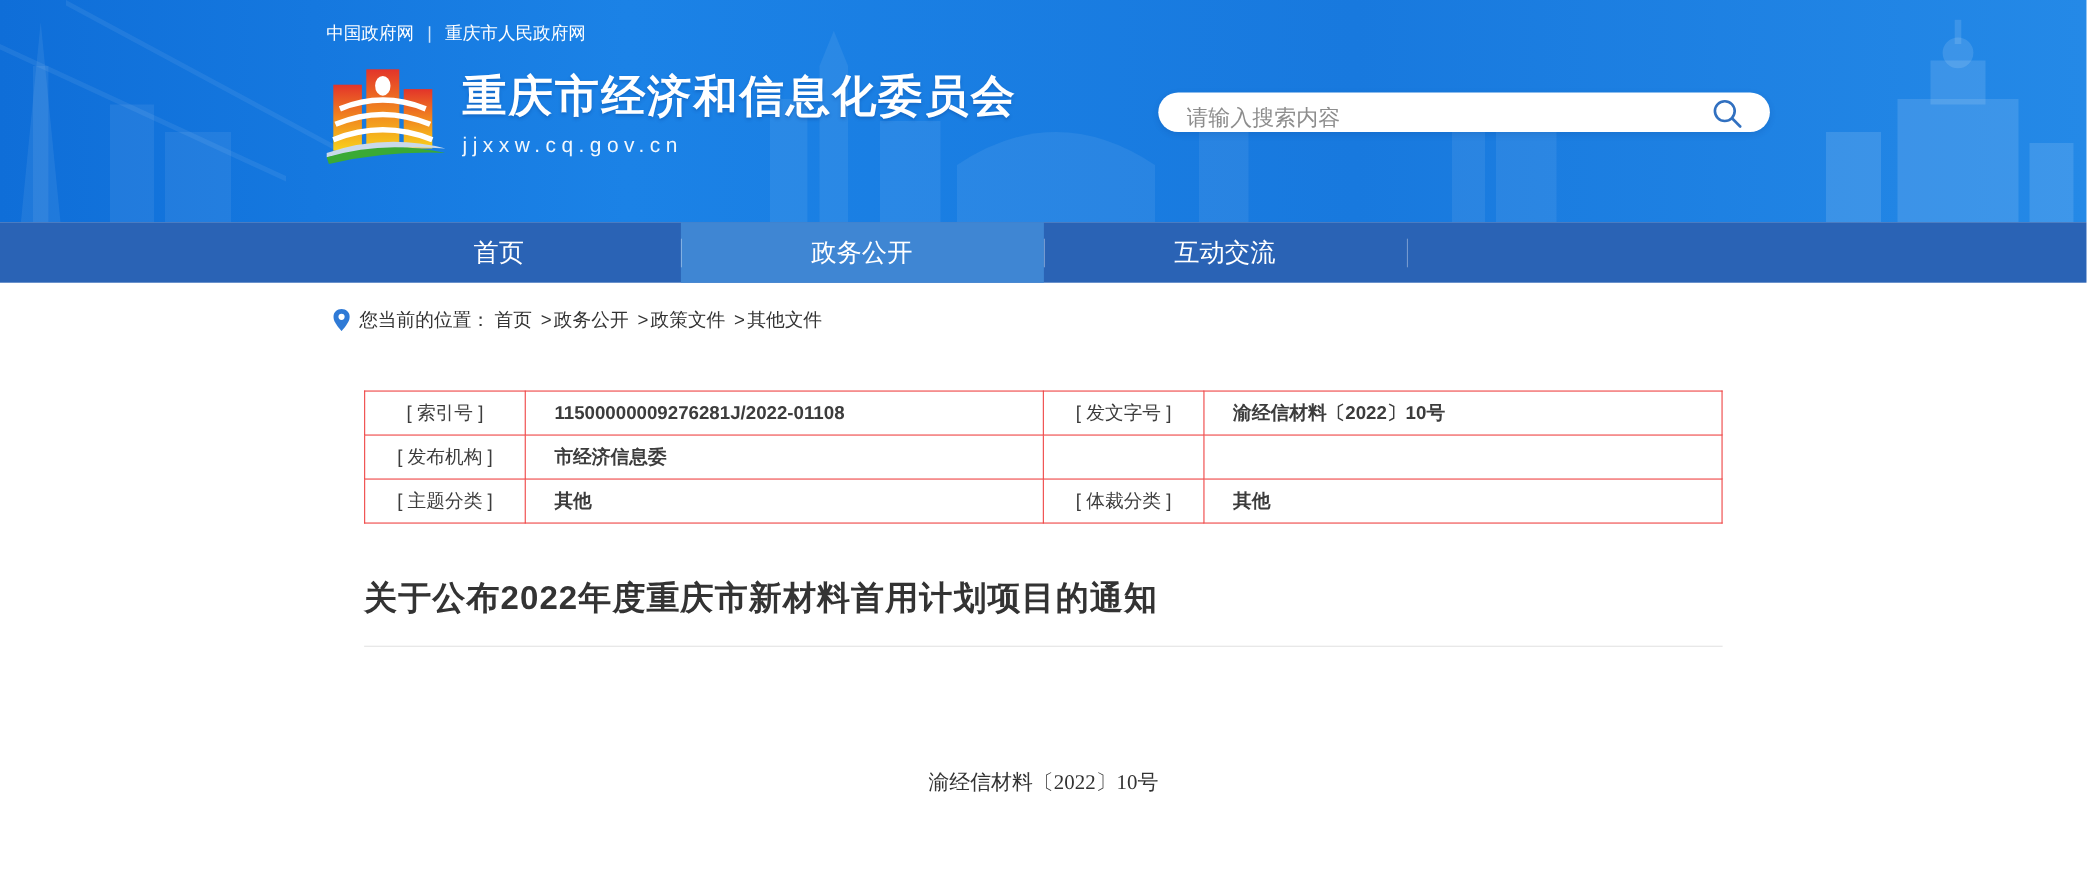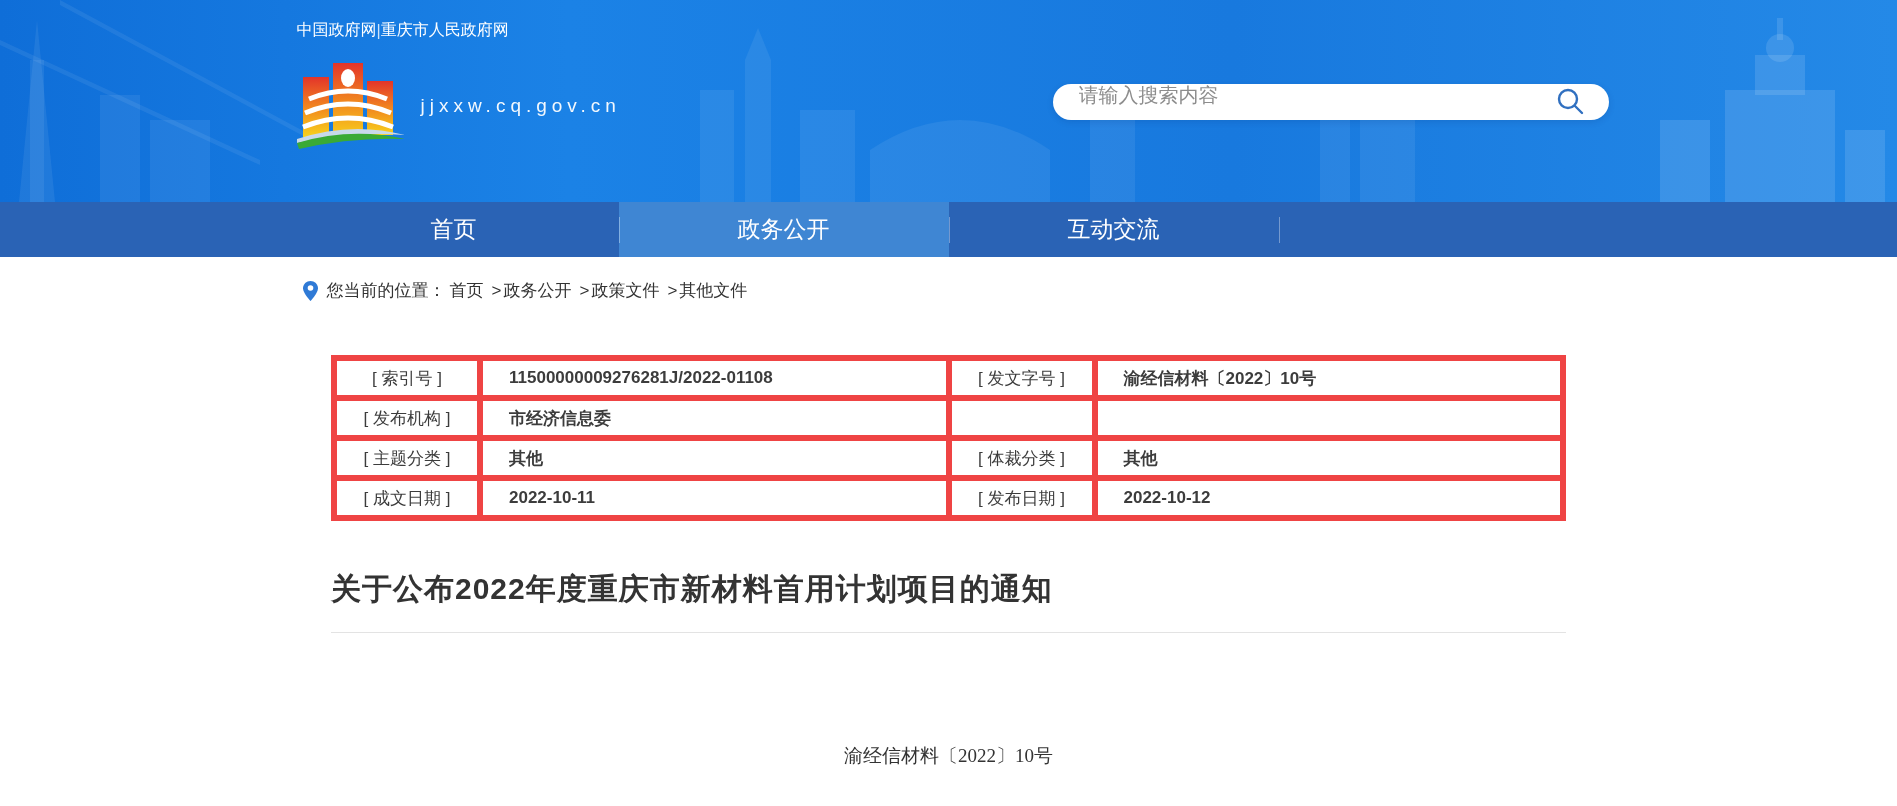--- a/index.html
+++ b/index.html
@@ -17,39 +17,39 @@
     overflow: hidden;
   }
   .header-decor { position:absolute; inset:0; pointer-events:none; }
   .header-inner {
     position: relative; width: 1320px; margin: 0 auto; height: 100%;
   }
   .top-row {
     display: flex; justify-content: space-between;
     padding-top: 20px; color:#fff; font-size: 16px;
   }
-  .top-left { display:flex; align-items:center; padding-left: 8px; }
+  .top-left { display:flex; gap:12px; align-items:center; padding-left: 8px; }
   .top-left a { color:#fff; text-decoration:none; cursor:pointer; }
   .top-sep { opacity:.8; }
   .top-right { text-align:left; width: 170px; line-height: 21px; }
   .top-right a { color:#fff; text-decoration:none; cursor:pointer; }
   .top-right .row { white-space: nowrap; }
 
   .brand-row { display:flex; align-items:center; margin-top: 10px; }
   .logo { width: 112px; height: 102px; flex: 0 0 auto; margin-left: 6px; }
   .brand-text { margin-left: 14px; color:#fff; }
   .site-name {
     font-size: 40px; font-weight: bold; letter-spacing: 2px;
     text-shadow: 0 2px 3px rgba(0,40,110,.25);
   }
   .site-url { font-size: 19px; letter-spacing: 5px; margin-top: 7px; opacity:.95; }
 
   .search-box {
     margin-left: auto; width: 556px; height: 36px; background:#fff;
-    border-radius: 26px; display:flex; align-items:flex-start;
+    border-radius: 26px; display:flex; align-items:flex-end;
     padding: 0 22px 0 26px; box-shadow: 0 2px 6px rgba(0,40,110,.15);
   }
   .search-box input {
     flex:1; border:none; outline:none; font-size: 20px; color:#444;
     font-family: "Liberation Sans", "DejaVu Sans", sans-serif; background:transparent;
   }
   .search-box input::placeholder { color:#8d8d8d; }
   .search-btn { width: 34px; height:34px; cursor:pointer; display:flex; align-items:center; justify-content:center; background:none; border:none; }
 
   
@@ -73,21 +73,21 @@
   .pin-icon { width: 15px; height: 20px; margin-right: 9px; flex:0 0 auto; }
   .crumb { color:#333; text-decoration:none; cursor:pointer; }
   .crumb-sep { margin: 0 2px 0 8px; color:#333; }
 
   
   .content { width: 1235px; margin: 0 auto; }
   .meta-table {
     width: 100%; border-collapse: collapse; margin-top: 53px;
     font-size: 17px; color:#3c3c3c; table-layout: fixed;
   }
-  .meta-table td { border: 6px solid #ef4444; height: 40px; }
+  .meta-table td { border: 1px solid #ef4444; height: 40px; }
   .meta-table td.lbl { text-align:center; width: 146px; color:#3c3c3c; }
   .meta-table td.val { padding-left: 26px; text-align:left;font-weight:bold; }
 
   .article-title {
     margin-top: 48px; text-align:left; font-size: 30px; font-weight: 600;
     color:#333; letter-spacing: 1px;
   }
   .title-divider { margin-top: 22px; border:none; border-top: 1px solid #e3e3e3; }
   .doc-number {
     margin-top: 110px; text-align:center; font-size: 19px; color:#333;
@@ -149,20 +149,21 @@
         <ellipse cx="53" cy="27" rx="7" ry="9" fill="#fff"></ellipse>
         <g fill="none" stroke="#fff" stroke-width="5">
           <path d="M14 48 Q53 32 92 48"></path>
           <path d="M10 62 Q53 44 96 62"></path>
           <path d="M8 76 Q53 58 98 76"></path>
         </g>
         <path d="M2 88 Q56 70 110 84 Q56 80 2 92 Z" fill="#c9d9ea"></path>
         <path d="M2 92 Q56 76 110 88 Q56 86 4 98 Z" fill="#3aaa35"></path>
       </svg>
       <div class="brand-text">
+        <div class="site-name">重庆市经济和信息化委员会</div>
         <div class="site-url">jjxxw.cq.gov.cn</div>
       </div>
 
       <div class="search-box">
         <input type="text" placeholder="请输入搜索内容" style="">
         <button class="search-btn">
           <svg width="30" height="30" viewBox="0 0 30 30">
             <circle cx="13" cy="13" r="9" fill="none" stroke="#3170c0" stroke-width="2.4"></circle>
             <line x1="20" y1="20" x2="27" y2="27" stroke="#3170c0" stroke-width="2.4" stroke-linecap="round"></line>
           </svg>
@@ -213,26 +214,20 @@
       <td class="val">市经济信息委</td>
       <td class="lbl"></td>
       <td class="val"></td>
     </tr>
     <tr>
       <td class="lbl">[ 主题分类 ]</td>
       <td class="val">其他</td>
       <td class="lbl">[ 体裁分类 ]</td>
       <td class="val">其他</td>
     </tr>
-    <tr>
-      <td class="lbl">[ 成文日期 ]</td>
-      <td class="val">2022-10-11</td>
-      <td class="lbl">[ 发布日期 ]</td>
-      <td class="val">2022-10-12</td>
-    </tr>
   </tbody>
     </table>
 
   <h1 class="article-title">关于公布2022年度重庆市新材料首用计划项目的通知</h1>
   <hr class="title-divider">
   <p class="doc-number">渝经信材料〔2022〕10号</p>
 
 </div>
 
 </body></html>

